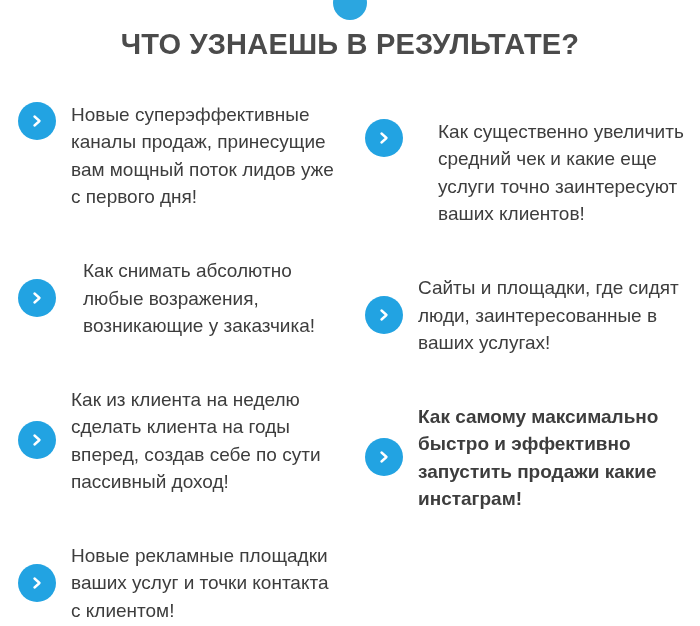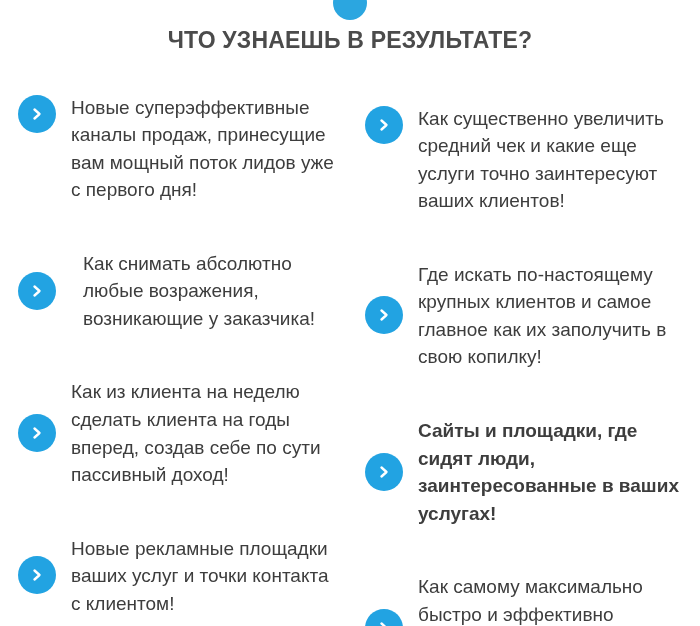--- a/index.html
+++ b/index.html
@@ -22,21 +22,21 @@
     left: 50%;
     transform: translateX(-50%);
     width: 34px;
     height: 34px;
     border-radius: 50%;
     background: #2ba6e0;
   }
 
   .page-title {
     text-align: center;
-    font-size: 23px;
+    font-size: 29px;
     font-weight: bold;
     color: #4b4b4b;
     letter-spacing: 0.2px;
     margin: 27px 0 0 0;
     padding: 0;
     line-height: 1.2;
   }
 
   .columns {
     display: flex;
@@ -73,21 +73,21 @@
   .bullet svg { display: block; }
 
   .item-text {
     font-size: 19px;
     line-height: 1.45;
     color: #3d3d3d;
     padding-top: 1px;
   }
 
   .col.left  .item:nth-child(1) { margin-top: 6px; }
-  .col.right .item:nth-child(1) { margin-top: 17px; }
+  .col.right .item:nth-child(1) { margin-top: 23px; gap: 20px; }
 
   .col.left .item:nth-child(2) { margin-top: 38px; gap: 12px; }
   .col.left .item:nth-child(3) { }
   .col.left .item:nth-child(4) { margin-top: 38px; }
 
   .col.right .item:nth-child(2) { margin-top: 38px; }
   .col.right .item:nth-child(3) { margin-top: 40px; font-weight: bold; }
   .col.right .item:nth-child(4) { margin-top: 38px; }
 
   
@@ -146,28 +146,20 @@
 
     <div class="item">
       <span class="bullet">
         <svg width="14" height="14" viewBox="0 0 14 14" aria-hidden="true">
           <polyline points="4.5,2.5 9.5,7 4.5,11.5" fill="none" stroke="#ffffff" stroke-width="2.4" stroke-linecap="round" stroke-linejoin="round"></polyline>
         </svg>
       </span>
       <span class="item-text">Как существенно увеличить средний чек и какие еще услуги точно заинтересуют ваших клиентов!</span>
     </div>
 
-    <div class="item center">
-      <span class="bullet">
-        <svg width="14" height="14" viewBox="0 0 14 14" aria-hidden="true">
-          <polyline points="4.5,2.5 9.5,7 4.5,11.5" fill="none" stroke="#ffffff" stroke-width="2.4" stroke-linecap="round" stroke-linejoin="round"></polyline>
-        </svg>
-      </span>
-      <span class="item-text">Где искать по-настоящему крупных клиентов и самое главное как их заполучить в свою копилку!</span>
-    </div>
 
     <div class="item center">
       <span class="bullet">
         <svg width="14" height="14" viewBox="0 0 14 14" aria-hidden="true">
           <polyline points="4.5,2.5 9.5,7 4.5,11.5" fill="none" stroke="#ffffff" stroke-width="2.4" stroke-linecap="round" stroke-linejoin="round"></polyline>
         </svg>
       </span>
       <span class="item-text">Сайты и площадки, где сидят люди, заинтересованные в ваших услугах!</span>
     </div>
 

